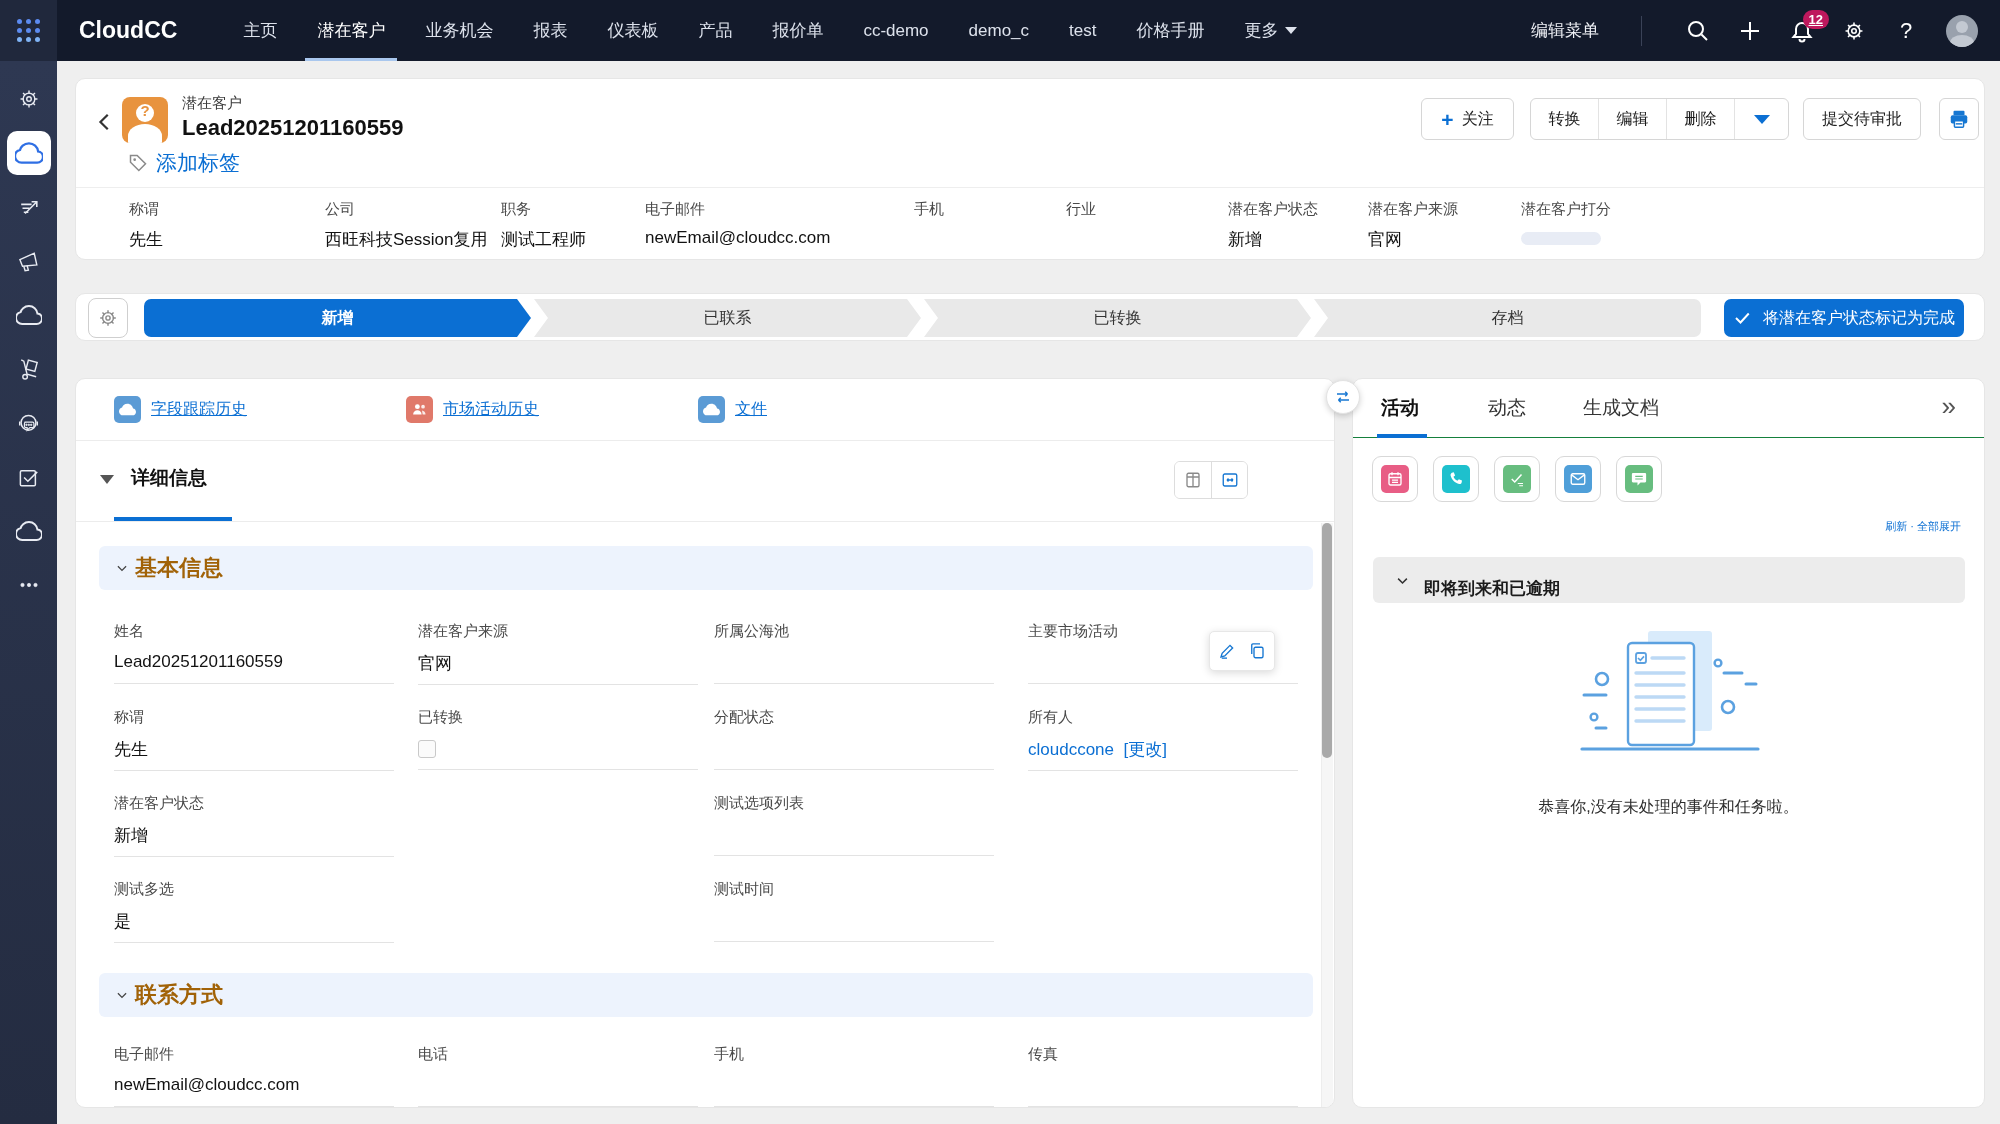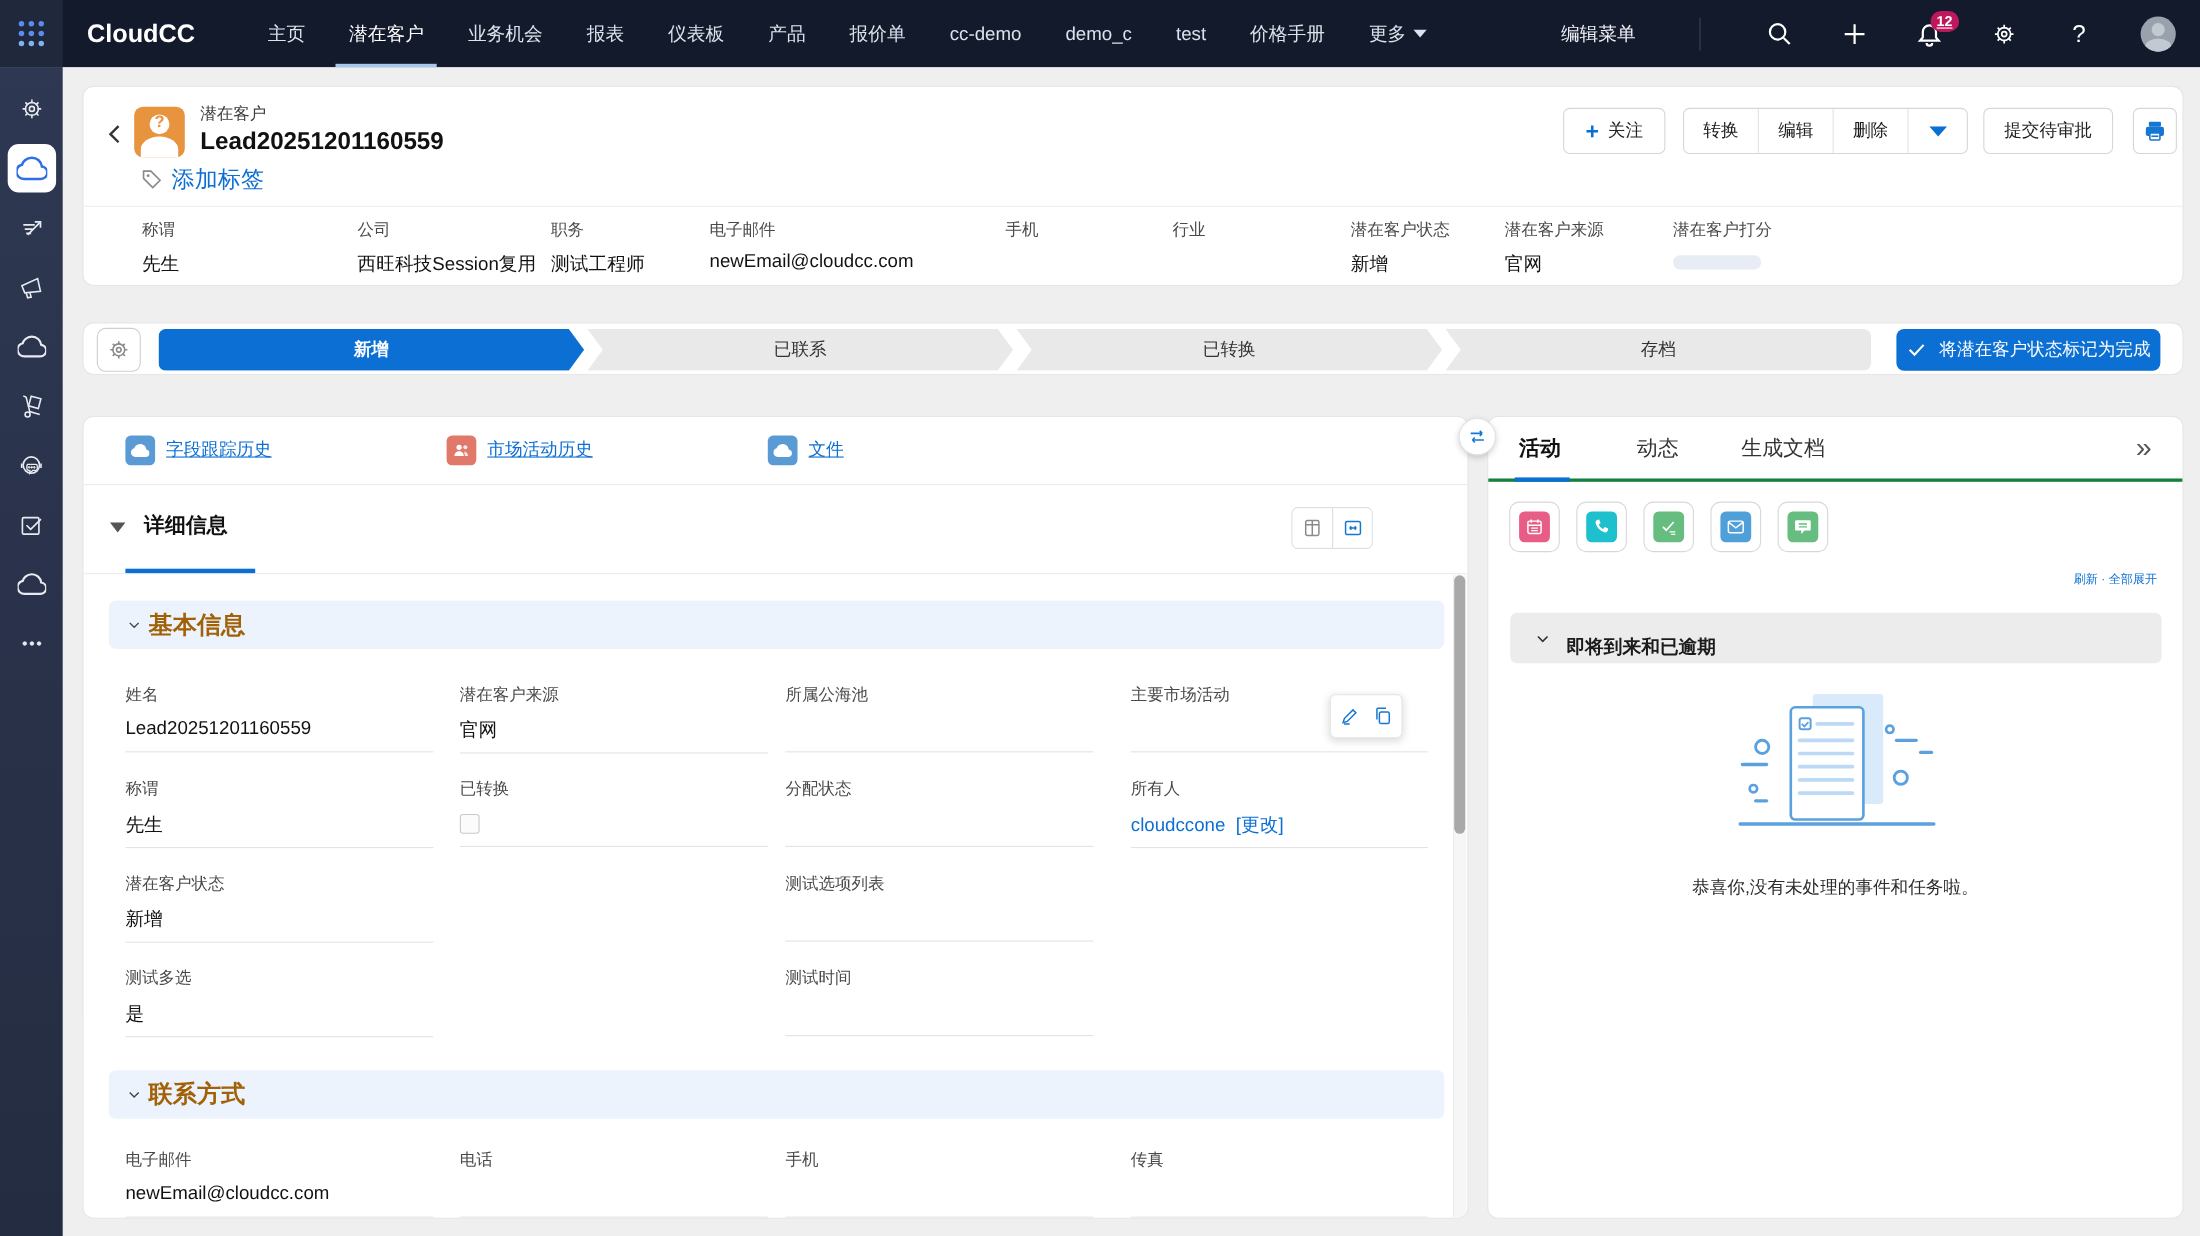--- a/index.html
+++ b/index.html
@@ -13,21 +13,21 @@
   .launcher{width:57px;height:61px;background:#20283c;display:flex;align-items:center;justify-content:center;cursor:pointer;}
   .dots{display:grid;grid-template-columns:repeat(3,5px);grid-template-rows:repeat(3,5px);gap:4px;}
   .dots span{width:5px;height:5px;border-radius:50%;background:#5c8bf0;}
   .dots span:nth-child(7),.dots span:nth-child(8),.dots span:nth-child(9){background:#7fb3f5;}
   .brand{color:#fff;font-size:23px;font-weight:bold;margin:0 46px 0 22px;}
   .navitems{display:flex;align-items:stretch;height:61px;}
   .navitem{display:flex;align-items:center;padding:0 20px;color:#dde2ec;font-size:17px;cursor:pointer;position:relative;white-space:nowrap;}
   .navitem.active{color:#fff;}
   .navitem.active::after{content:"";position:absolute;left:8px;right:8px;bottom:0;height:3px;background:#a9c7ee;}
   .caret-down{width:0;height:0;border-left:6px solid transparent;border-right:6px solid transparent;border-top:7px solid #dde2ec;margin-left:7px;}
-  .topbar-right{margin-left:auto;display:flex;align-items:center;padding-right:22px;gap:16px;}
+  .topbar-right{margin-left:auto;display:flex;align-items:center;padding-right:22px;}
   .editmenu{color:#f0f2f7;font-size:17px;margin-right:42px;cursor:pointer;}
   .top-divider{width:1px;height:30px;background:#3a4257;margin-right:30px;}
   .topicon{width:26px;height:26px;margin:0 13px;position:relative;cursor:pointer;display:flex;align-items:center;justify-content:center;}
   .badge{position:absolute;top:-8px;right:-14px;background:#be185d;color:#fff;font-size:13px;line-height:19px;padding:0 6px;border-radius:10px;font-weight:bold;text-decoration:underline;}
   .help-glyph{color:#fff;font-size:22px;}
   .avatar-top{width:32px;height:32px;border-radius:50%;background:#99a1ad;margin-left:14px;position:relative;overflow:hidden;cursor:pointer;}
   .avatar-top i{position:absolute;left:10px;top:6px;width:12px;height:12px;border-radius:50%;background:#c3c9d2;}
   .avatar-top u{position:absolute;left:4px;top:20px;width:24px;height:16px;border-radius:50%;background:#c3c9d2;}
   
   .sidebar{position:absolute;left:0;top:61px;width:57px;height:1063px;background:linear-gradient(180deg,#2e3852 0%,#242c41 100%);z-index:20;display:flex;flex-direction:column;align-items:center;padding-top:11px;}
@@ -95,21 +95,21 @@
   .c0{left:38px;width:280px;} .c1{left:342px;width:280px;} .c2{left:638px;width:280px;} .c3{left:952px;width:270px;}
   .chkbox{width:18px;height:18px;border:1px solid #c9c9c9;border-radius:3px;background:#fbfbfb;margin-top:13px;cursor:pointer;}
   .linkv{color:#0b6fd3;cursor:pointer;}
   .hovertools{position:absolute;left:1133px;top:252px;width:66px;height:40px;background:#fff;border:1px solid #e7e7e7;border-radius:5px;box-shadow:0 2px 8px rgba(0,0,0,.15);display:flex;align-items:center;justify-content:center;gap:12px;z-index:5;}
   .scrolltrack{position:absolute;right:1px;top:144px;width:12px;height:585px;background:#f6f6f6;border-left:1px solid #ededed;}
   .scrollthumb{position:absolute;right:1px;top:0;width:10px;height:235px;background:#a9a9a9;border-radius:5px;cursor:grab;}
   
   .swapbtn{position:absolute;left:1326px;top:380px;width:34px;height:34px;border-radius:50%;background:#fff;border:1px solid #e3e3e3;box-shadow:0 2px 6px rgba(0,0,0,.18);display:flex;align-items:center;justify-content:center;cursor:pointer;z-index:15;}
   
   .rcard{left:1352px;top:378px;width:633px;height:730px;}
-  .rtabs{position:absolute;left:0;top:0;width:100%;height:59px;border-bottom:3px solid #15803d;}
+  .rtabs{position:absolute;left:0;top:0;width:100%;height:59px;border-bottom:1px solid #15803d;}
   .rtab{position:absolute;top:16px;font-size:19px;color:#333;cursor:pointer;}
   .rtab.active{font-weight:bold;color:#111;}
   .rtabline{position:absolute;left:24px;top:55px;width:50px;height:4px;background:#0b6fd3;}
   .dblchev{position:absolute;right:28px;top:12px;font-size:26px;color:#555;cursor:pointer;}
   .actbtns{position:absolute;left:19px;top:77px;display:flex;gap:15px;}
   .actbtn{width:46px;height:46px;background:#fff;border:1px solid #d8d8d8;border-radius:9px;display:flex;align-items:center;justify-content:center;cursor:pointer;}
   .acticon{width:28px;height:28px;border-radius:5px;display:flex;align-items:center;justify-content:center;}
   .ai-pink{background:#e85d85;} .ai-teal{background:#1ec0cd;} .ai-green{background:#67bd7f;} .ai-blue{background:#4f9fd9;}
   .rlinks{position:absolute;right:23px;top:140px;font-size:11px;color:#0b6fd3;}
   .rlinks span{cursor:pointer;}

